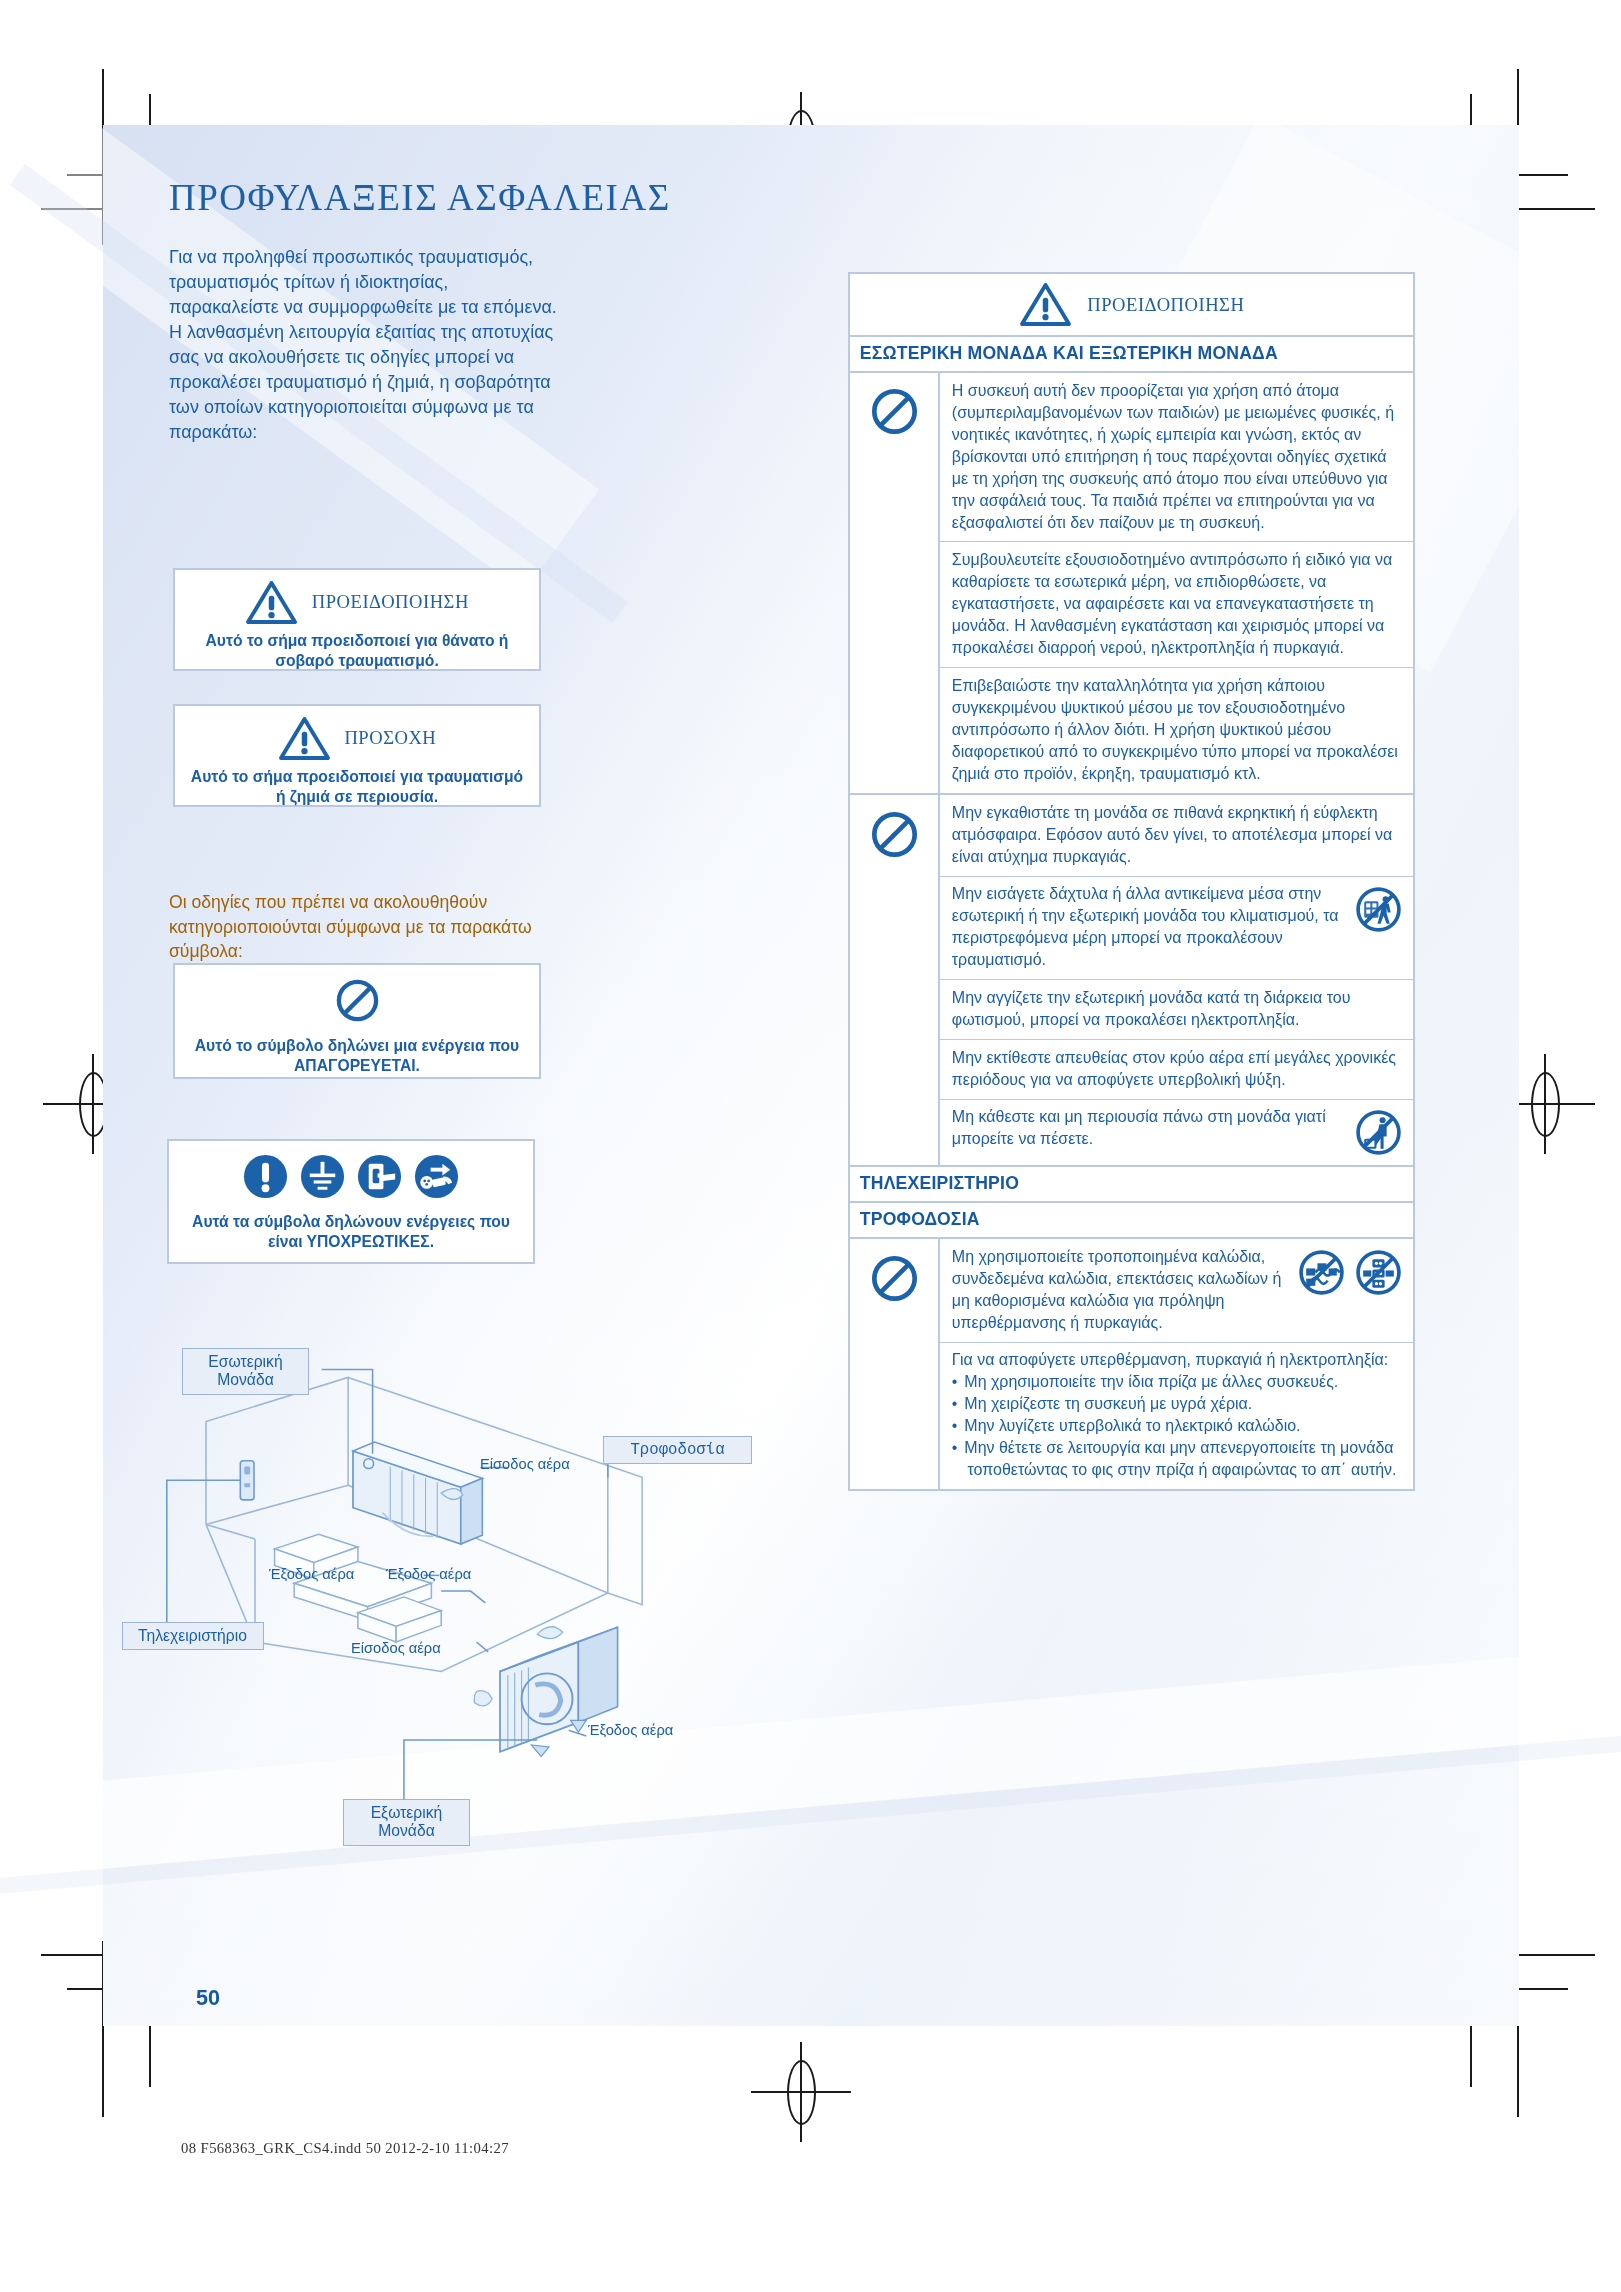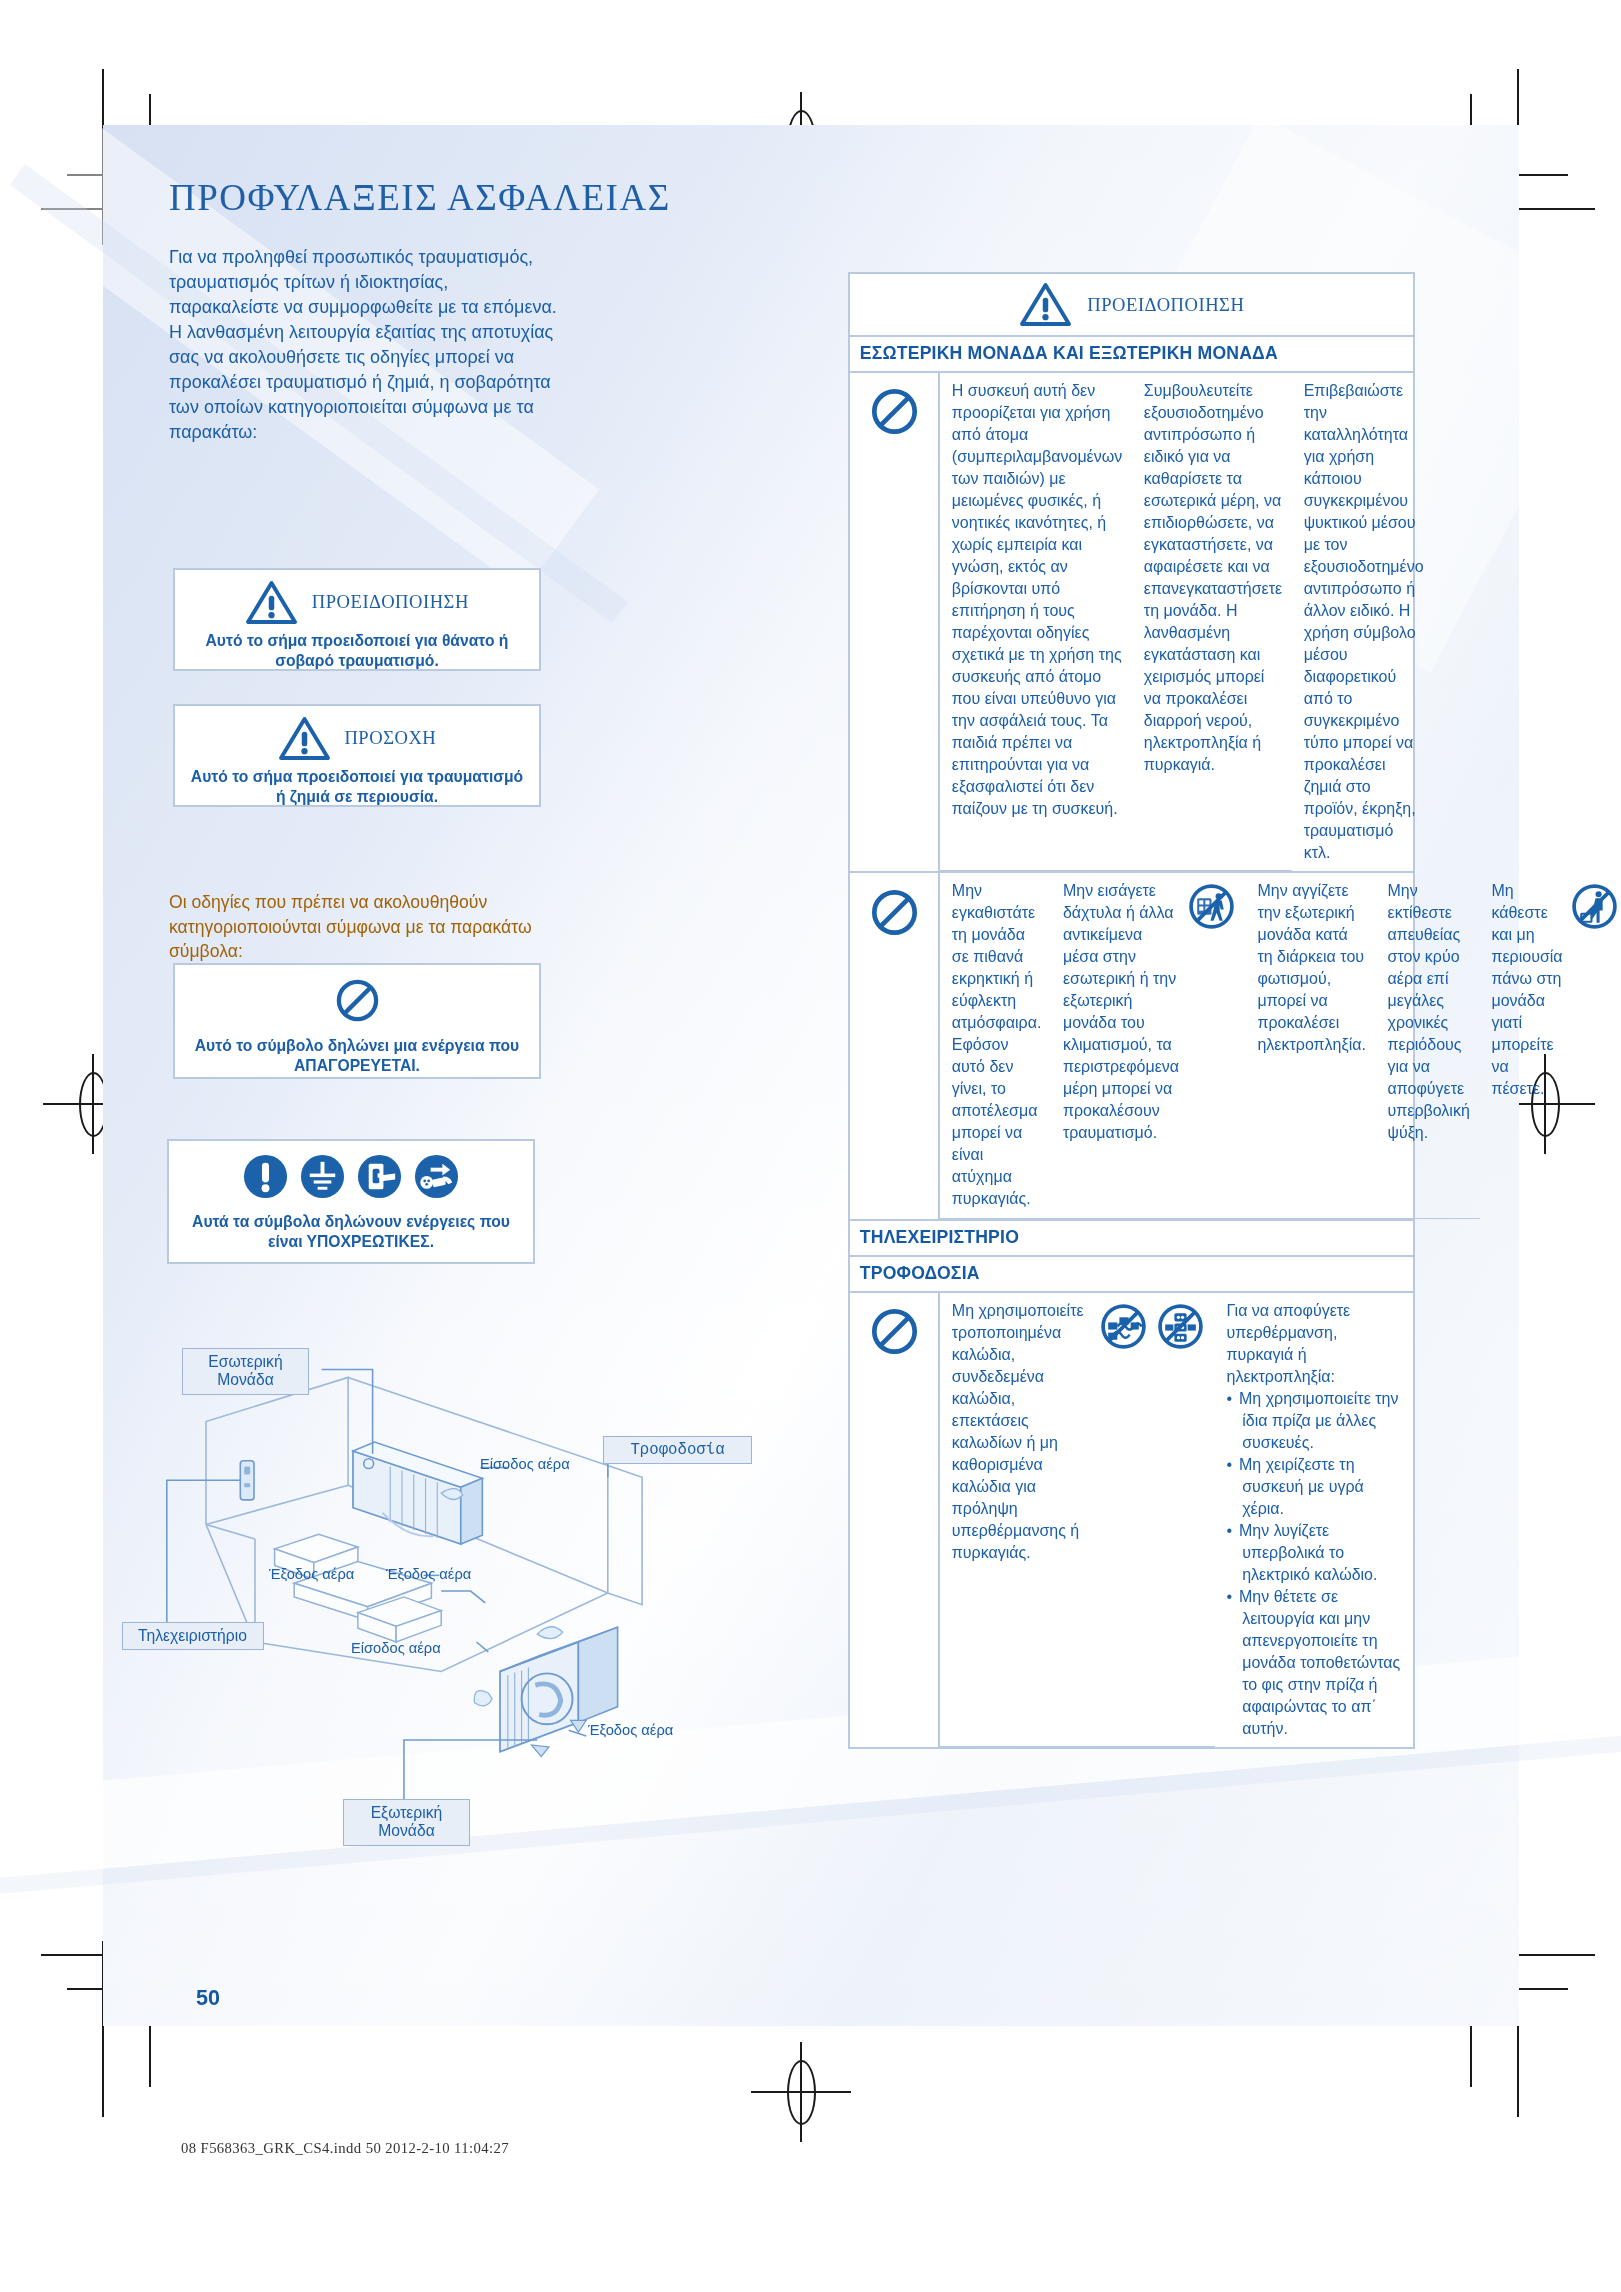--- a/index.html
+++ b/index.html
@@ -98,21 +98,21 @@
     font-size:17.6px;font-weight:bold;color:#1558a4;padding:5.9px 9.8px 6.9px 9.8px;letter-spacing:0.2px;
   }
 
   .tbl{border:2px solid #b9c9e0;border-top:none;box-sizing:border-box;background:#fff;}
   .grp{display:flex;border-bottom:2px solid #b9c9e0;}
   .grp:last-child{border-bottom:none;}
   .iconcell{
     width:90px;min-width:90px;border-right:2px solid #b9c9e0;
     display:flex;align-items:flex-start;justify-content:center;padding-top:13.7px;box-sizing:border-box;
   }
-  .rowsbox{flex:1;display:flex;flex-direction:row;}
+  .rowsbox{flex:1;display:flex;flex-direction:column;}
   .row{
     border-bottom:1px solid #b9c9e0;padding:6.9px 9.8px 7.8px 11.8px;box-sizing:border-box;
     font-size:16px;line-height:22px;color:#1b5ea8;
     display:flex;align-items:flex-start;gap:7.8px;
   }
   .row:last-child{border-bottom:none;}
   .row .txt{flex:1;}
   .row .rowicons{display:flex;gap:7.8px;align-items:center;padding-top:2px;}
   .row ul{margin:0;padding:0;list-style:none;}
   .row ul li{padding-left:15.7px;text-indent:-15.7px;}
@@ -398,21 +398,21 @@
               </svg></span>
           </div>
           <div class="rowsbox">
             <div class="row">
               <div class="txt">Η συσκευή αυτή δεν προορίζεται για χρήση από άτομα (συμπεριλαμβανομένων των παιδιών) με μειωμένες φυσικές, ή νοητικές ικανότητες, ή χωρίς εμπειρία και γνώση, εκτός αν βρίσκονται υπό επιτήρηση ή τους παρέχονται οδηγίες σχετικά με τη χρήση της συσκευής από άτομο που είναι υπεύθυνο για την ασφάλειά τους. Τα παιδιά πρέπει να επιτηρούνται για να εξασφαλιστεί ότι δεν παίζουν με τη συσκευή.</div>
             </div>
             <div class="row">
               <div class="txt">Συμβουλευτείτε εξουσιοδοτημένο αντιπρόσωπο ή ειδικό για να καθαρίσετε τα εσωτερικά μέρη, να επιδιορθώσετε, να εγκαταστήσετε, να αφαιρέσετε και να επανεγκαταστήσετε τη μονάδα. Η λανθασμένη εγκατάσταση και χειρισμός μπορεί να προκαλέσει διαρροή νερού, ηλεκτροπληξία ή πυρκαγιά.</div>
             </div>
             <div class="row">
-              <div class="txt">Επιβεβαιώστε την καταλληλότητα για χρήση κάποιου συγκεκριμένου ψυκτικού μέσου με τον εξουσιοδοτημένο αντιπρόσωπο ή άλλον ειδικό. Η χρήση σύμβολο μέσου διαφορετικού από το συγκεκριμένο τύπο μπορεί να προκαλέσει ζημιά στο προϊόν, έκρηξη, τραυματισμό κτλ.</div>
+              <div class="txt">Επιβεβαιώστε την καταλληλότητα για χρήση κάποιου συγκεκριμένου ψυκτικού μέσου με τον εξουσιοδοτημένο αντιπρόσωπο ή άλλον διότι. Η χρήση ψυκτικού μέσου διαφορετικού από το συγκεκριμένο τύπο μπορεί να προκαλέσει ζημιά στο προϊόν, έκρηξη, τραυματισμό κτλ.</div>
             </div>
           </div>
         </div>
         <div class="grp">
           <div class="iconcell">
             <span style="display: inline-block; line-height: 0;"><svg width="51" height="51" viewBox="0 0 48 48">
                 <use href="#ic-ban"></use>
               </svg></span>
           </div>
           <div class="rowsbox">

